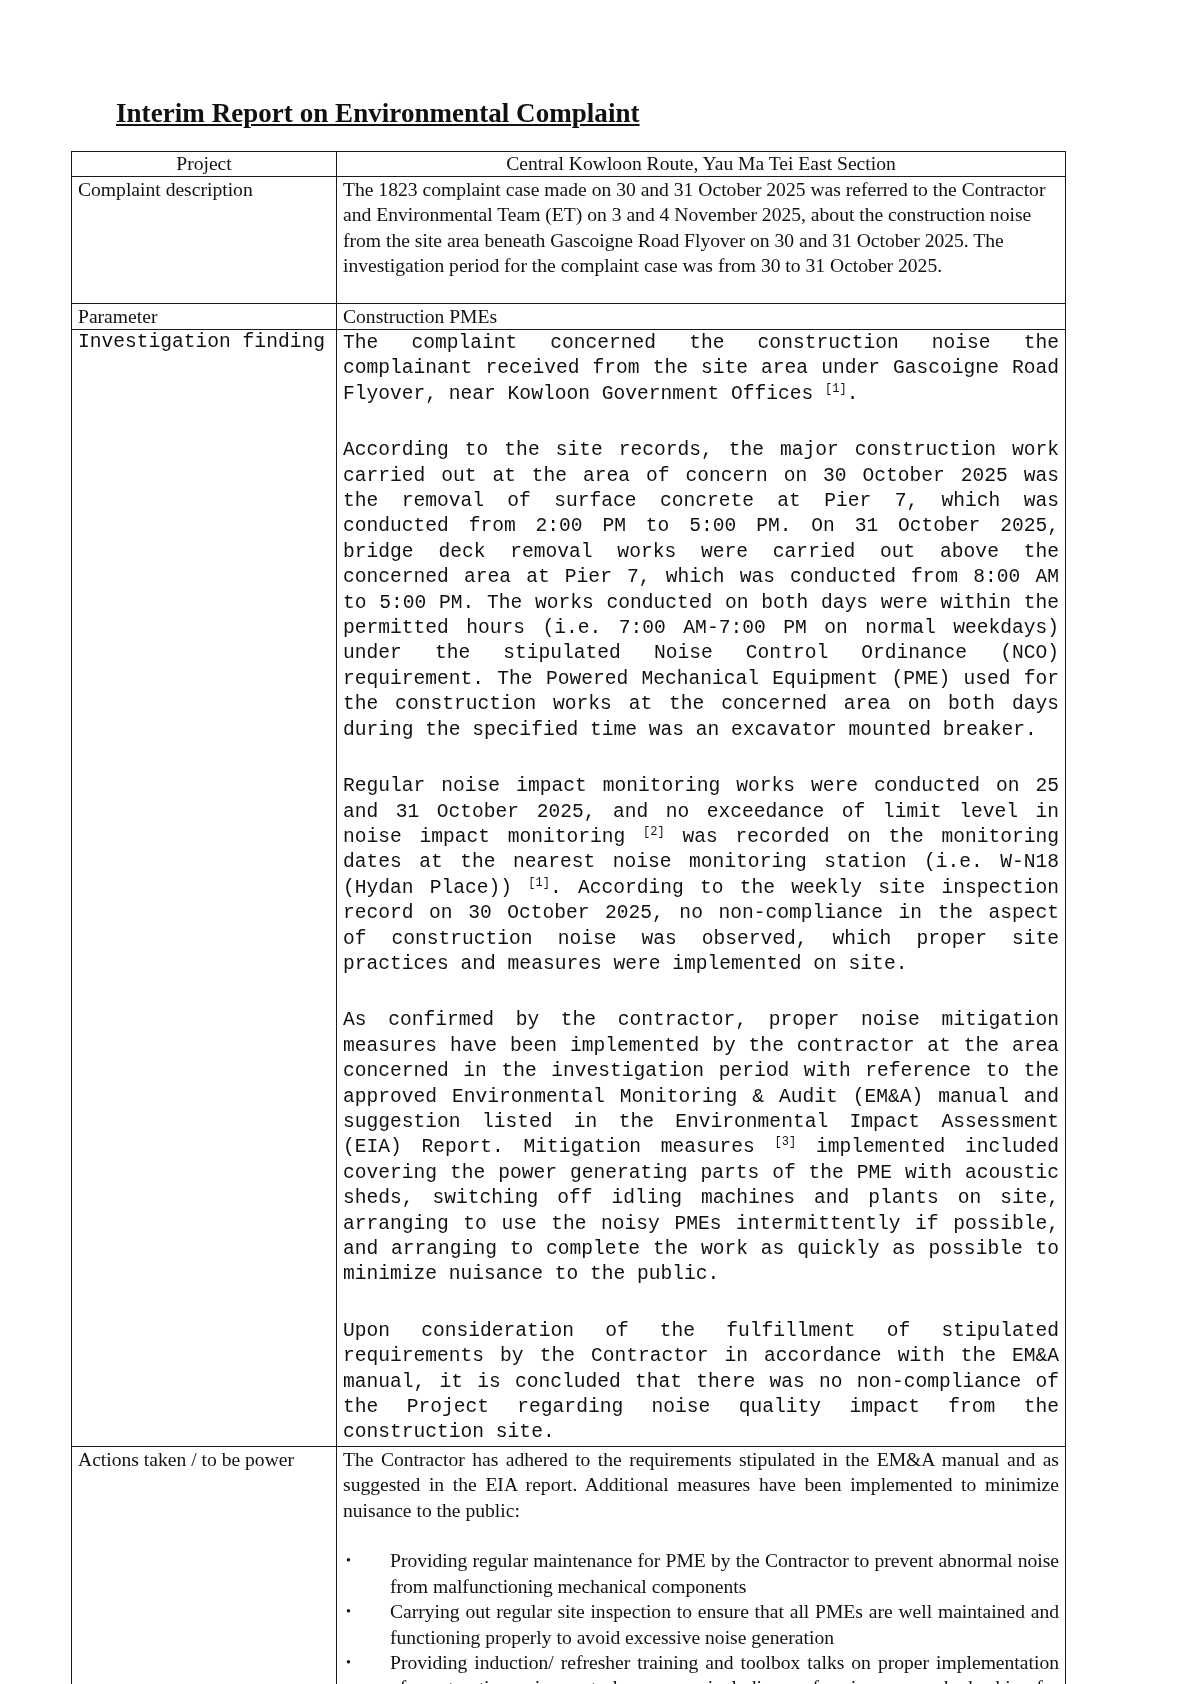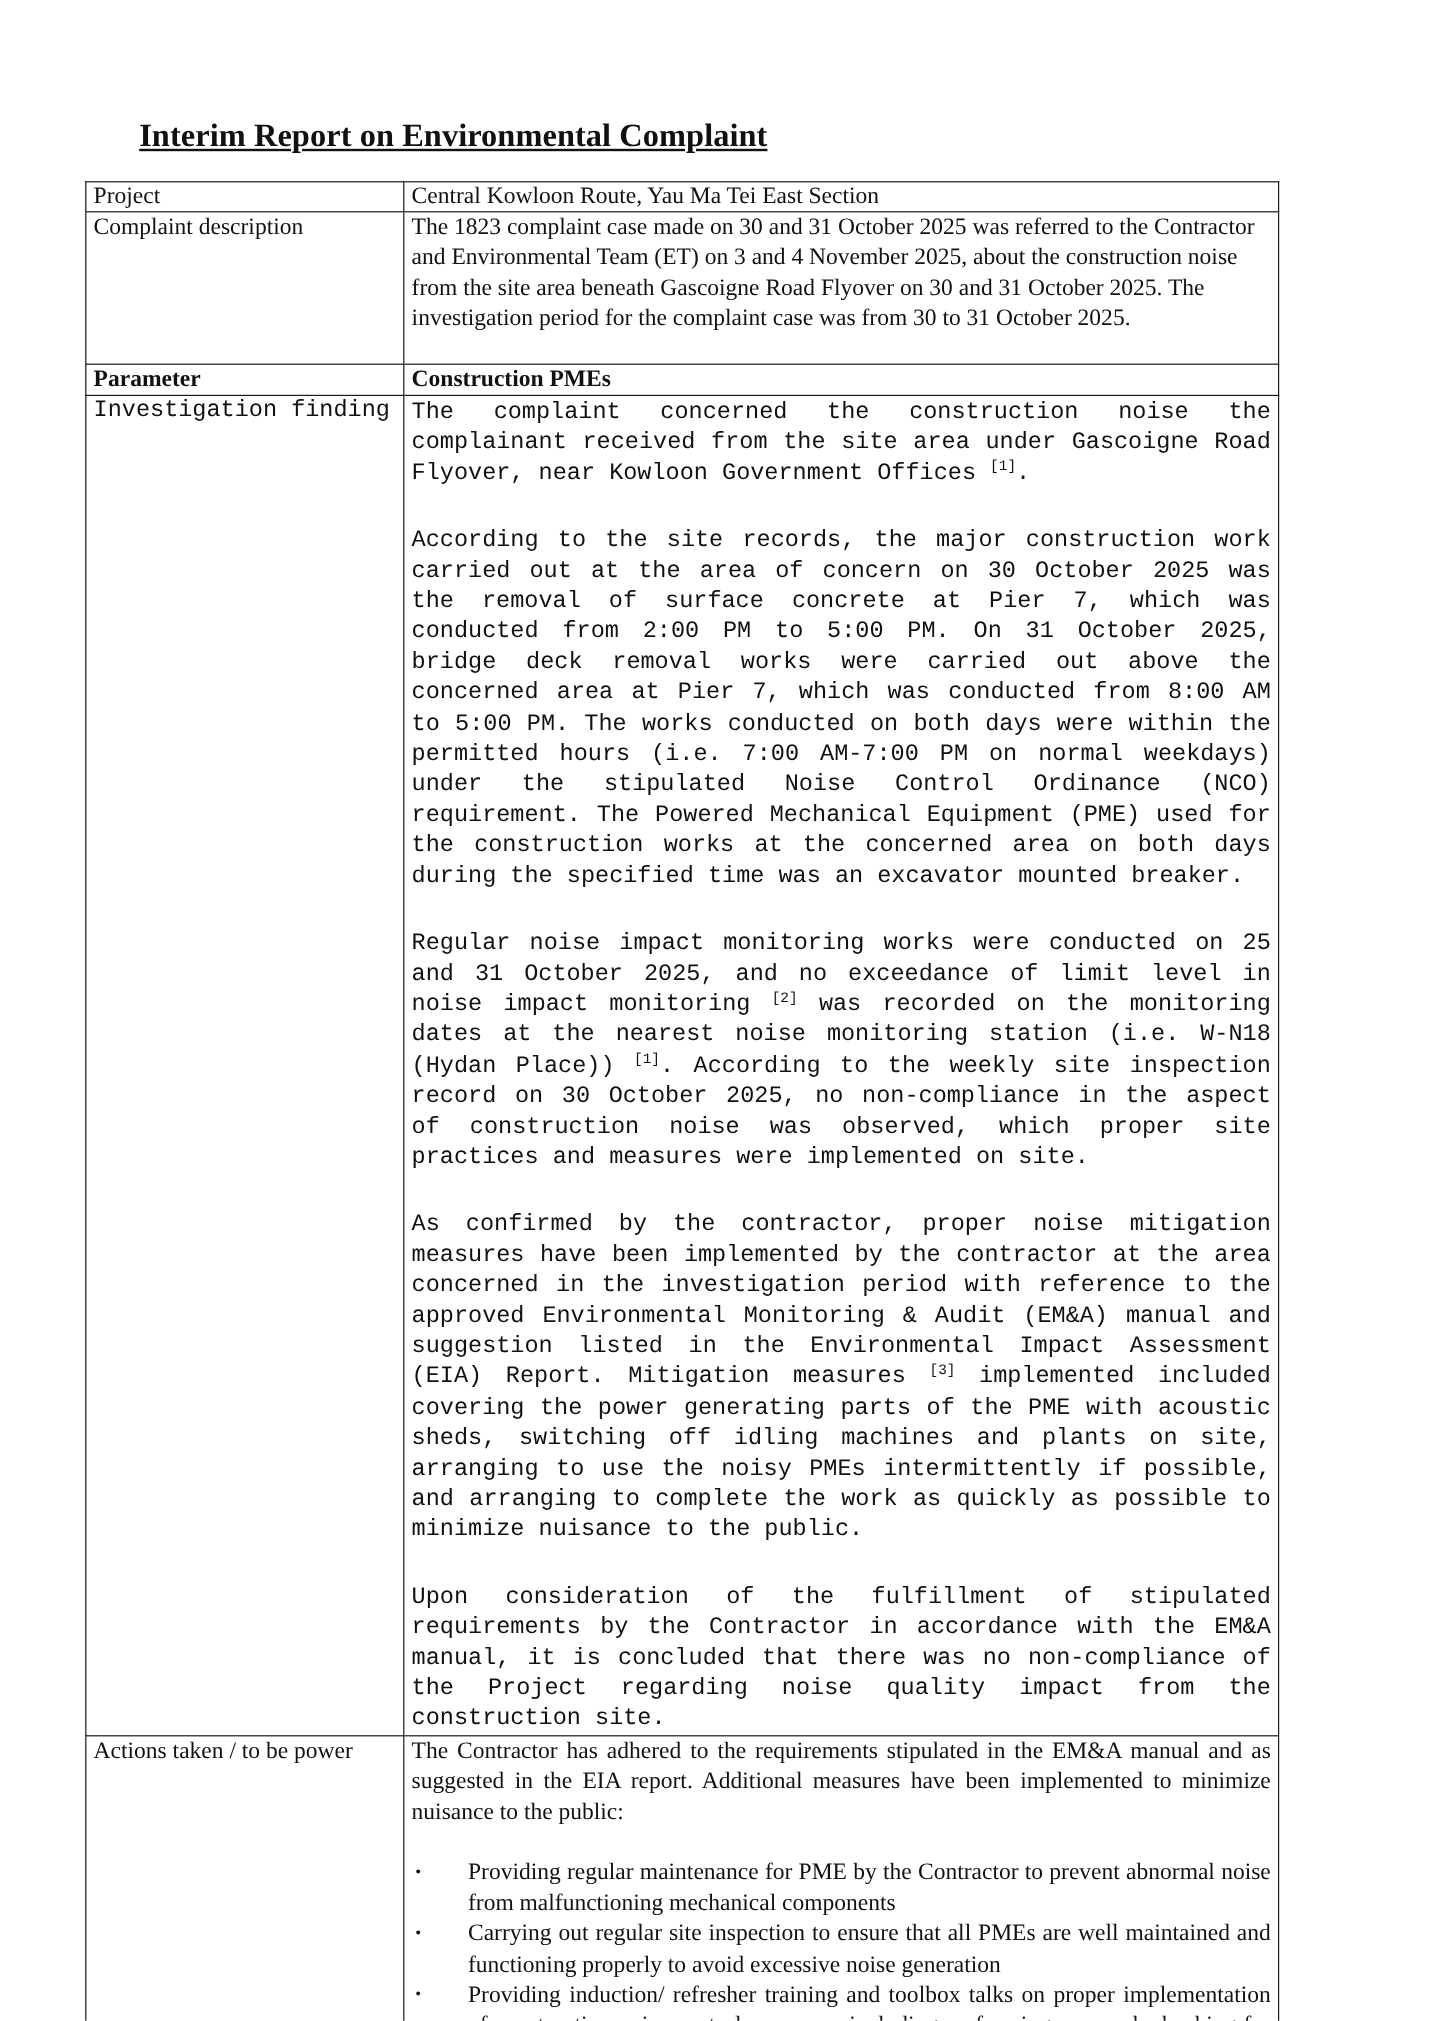--- a/index.html
+++ b/index.html
@@ -56,23 +56,23 @@
     margin: 0;
   }
   .para + .para {
     margin-top: 31px;
   }
   sup {
     font-size: 12px;
     line-height: 0;
     vertical-align: 7px;
   }
-  tr.row-project td, tr.row-code td { height: 24px; line-height: 24px; }
+  tr.row-project td, tr.row-code td { height: 24px; line-height: 24px; text-align: center; }
   tr.row-desc td { height: 126px; }
-  tr.row-param td { height: 25px; line-height: 25px; font-weight: bold; }
+  tr.row-param td { height: 25px; line-height: 25px; }
   tr.row-finding td { height: 834px; font-family: Liberation Mono, monospace; }
   tr.row-actions td { height: 412px; }
   .finding-wrap { padding-top: 1px; }
   .actions-intro { margin: 0; }
   ul.measures {
     list-style: none;
     margin: 25.4px 0 0 0;
     padding: 0;
   }
   ul.measures li {

